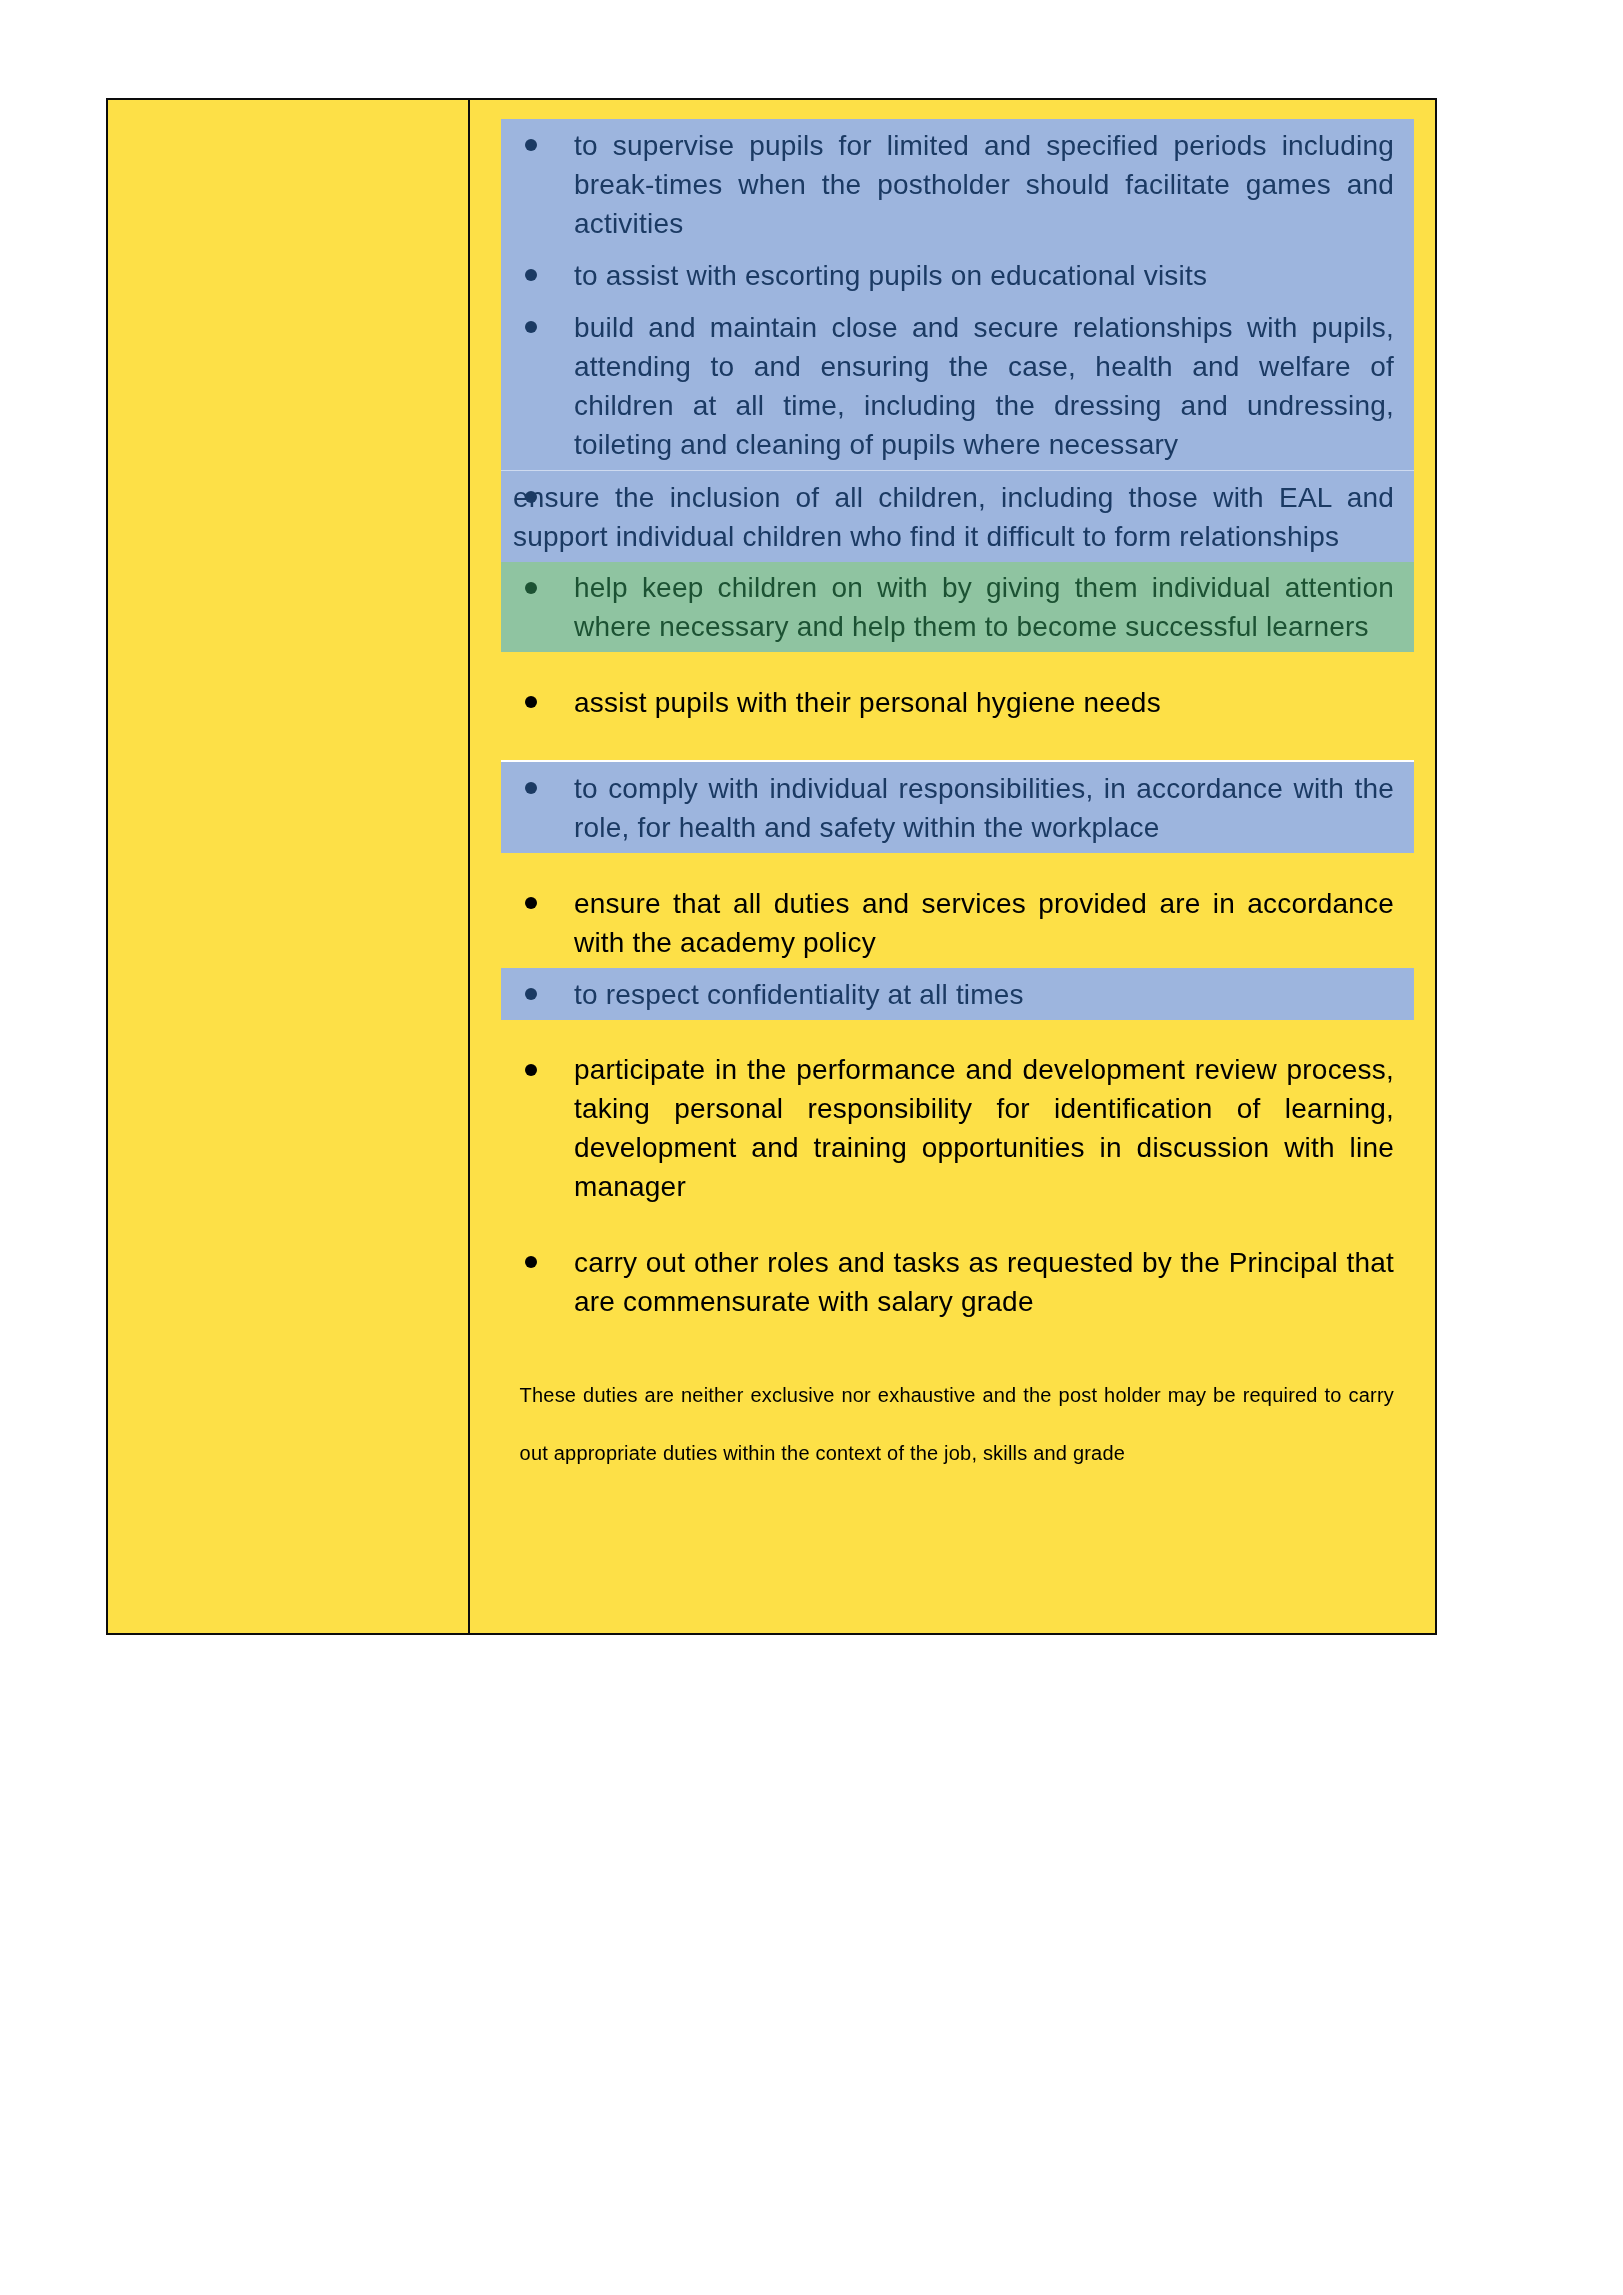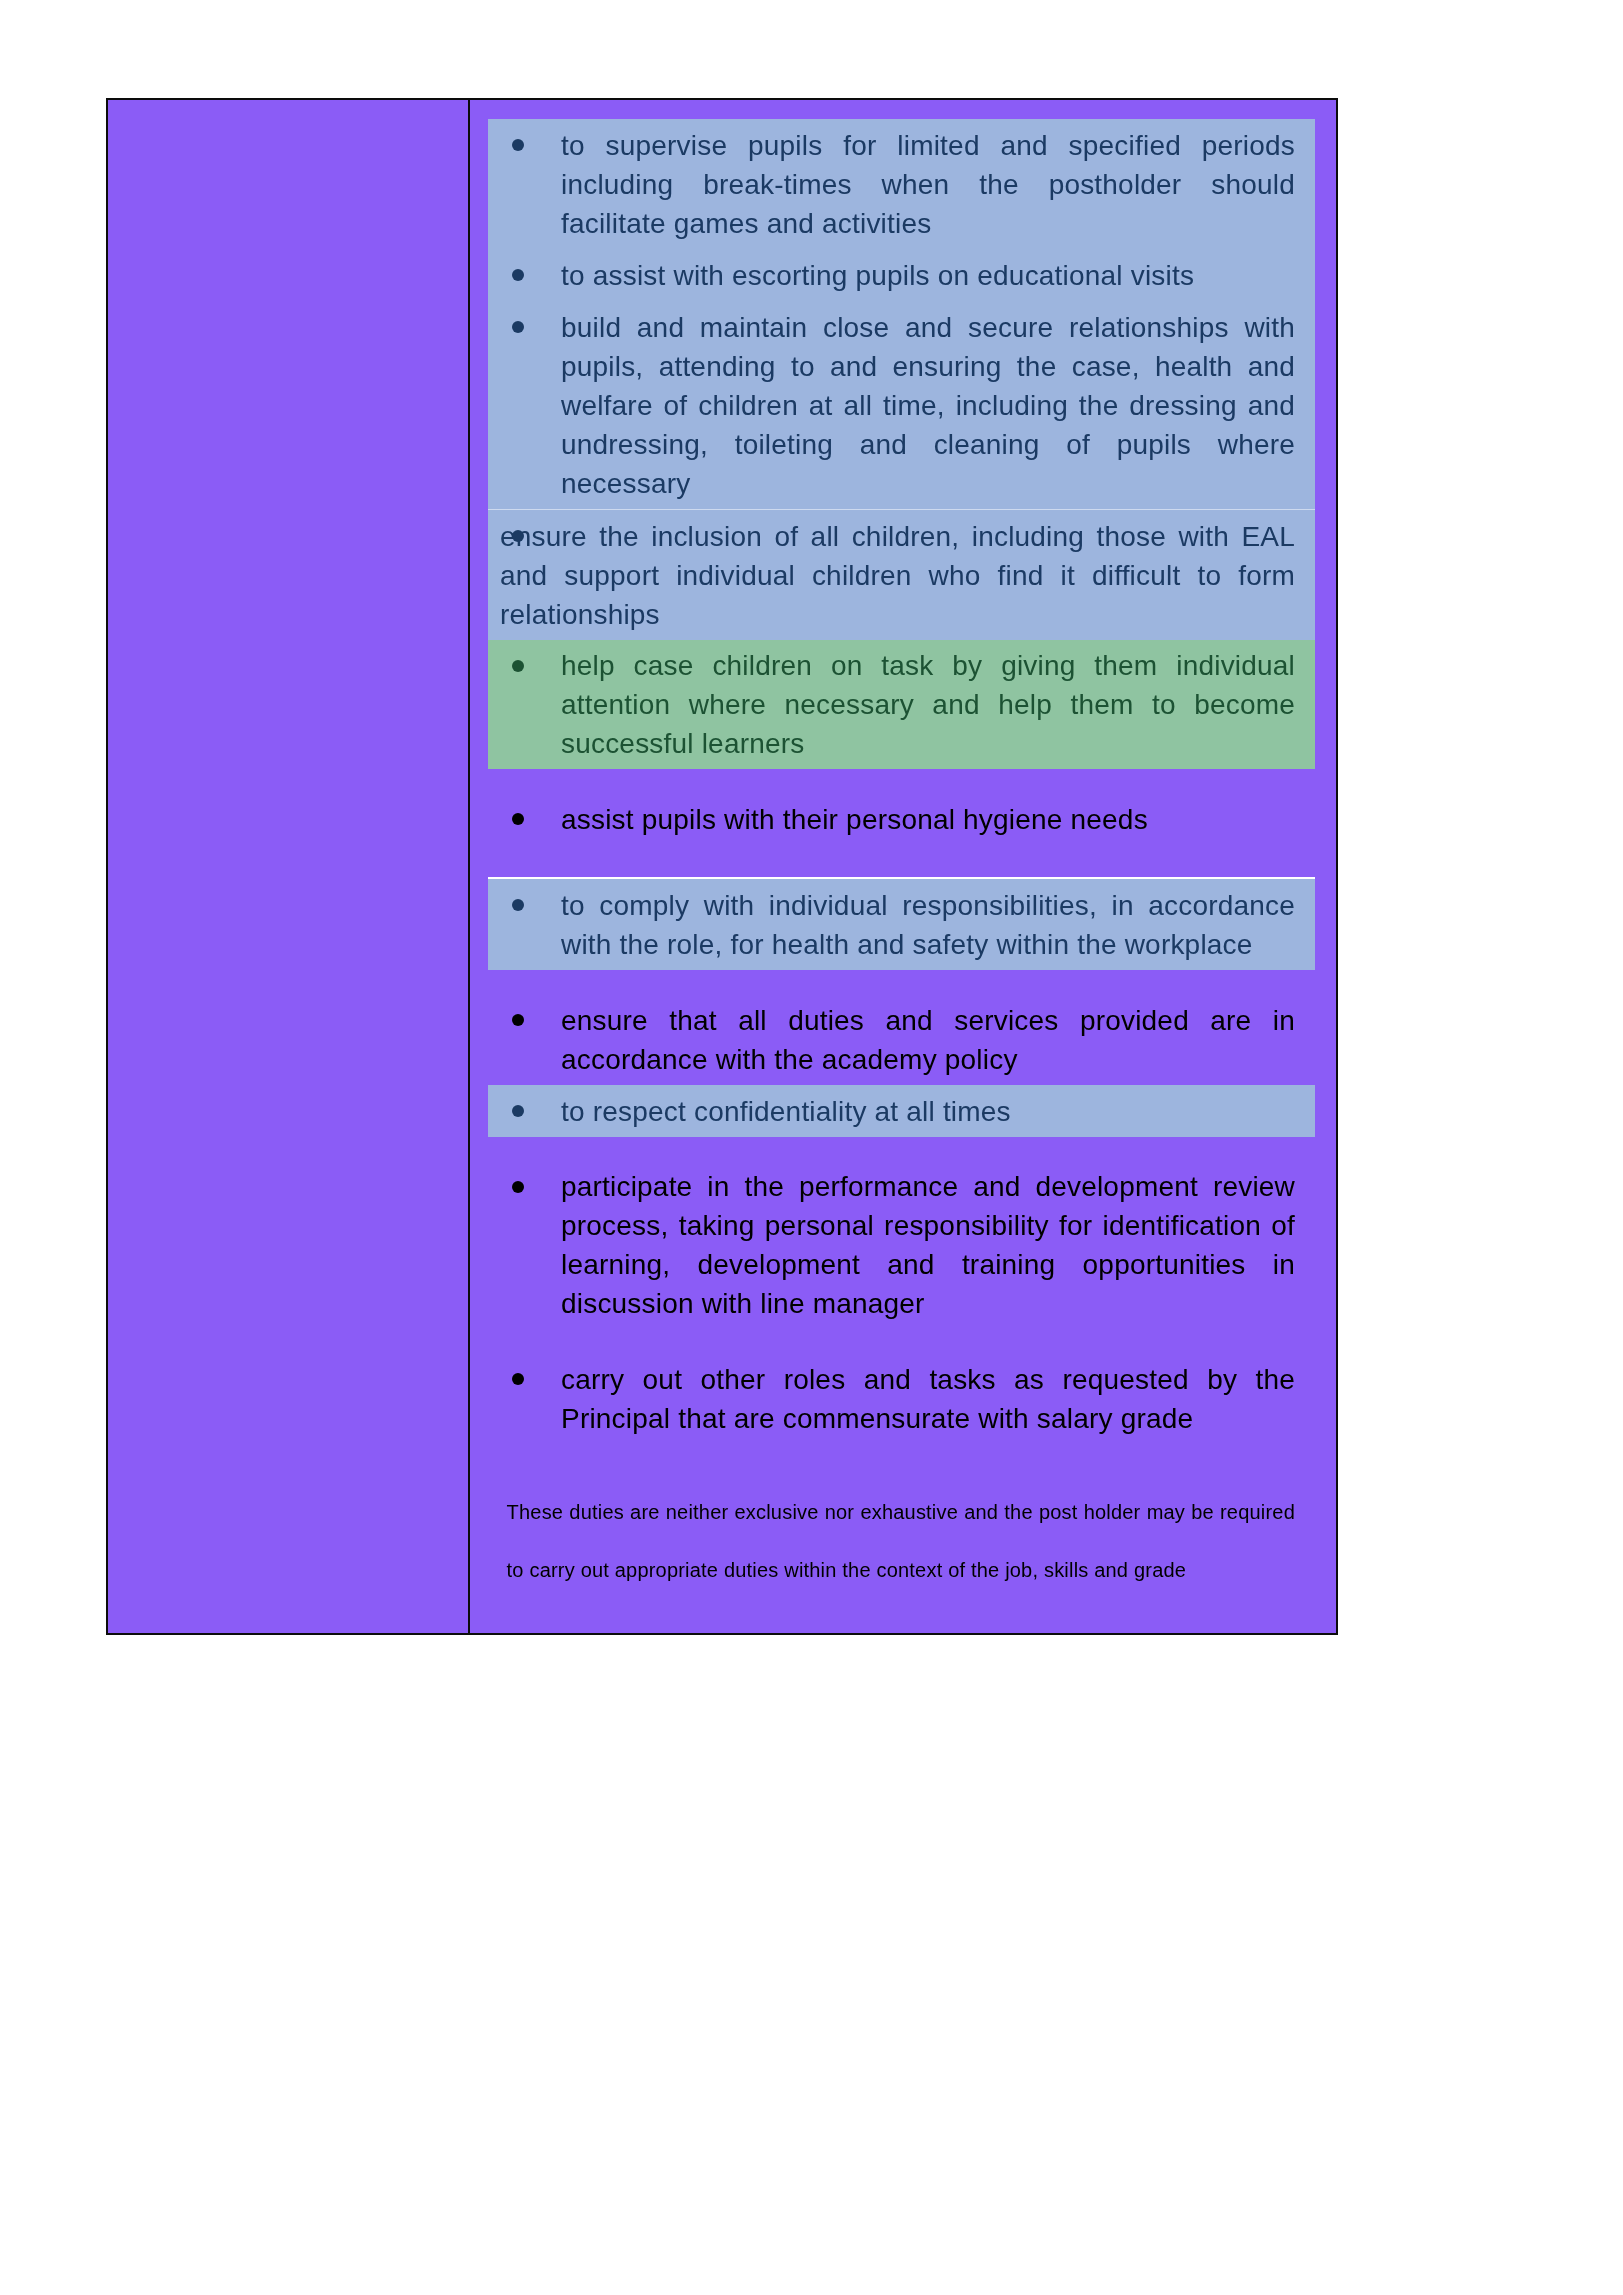--- a/index.html
+++ b/index.html
@@ -10,26 +10,27 @@
   body {
     width: 1623px;
     height: 2295px;
     position: relative;
     font-family: "Liberation Sans", "DejaVu Sans", sans-serif;
   }
   .doc-table {
     position: absolute;
     left: 106px;
     top: 98px;
-    width: 1232px;
+    width: 1331px;
     height: 1537px;
     border: 2.5px solid #0c0c0c;
     box-sizing: border-box;
     display: flex;
-    background: #8b5cf6;
+    background: #fde047;
+    gap: 13px;
   }
   .cell-left {
     width: 362px;
     flex: 0 0 362px;
     border-right: 2.5px solid #0c0c0c;
     box-sizing: border-box;
   }
   .cell-right {
     flex: 1 1 auto;
     box-sizing: border-box;
@@ -83,21 +84,21 @@
     <div class="duty hl-blue">
       <span>to assist with escorting pupils on educational visits</span>
     </div>
     <div class="duty hl-blue">
       <span>build and maintain close and secure relationships with pupils, attending to and ensuring the case, health and welfare of children at all time, including the dressing and undressing, toileting and cleaning of pupils where necessary</span>
     </div>
     <div class="duty hl-blue seam">
       <span>ensure the inclusion of all children, including those with EAL and support individual children who find it difficult to form relationships</span>
     </div>
     <div class="duty hl-green">
-      <span>help case children on task by giving them individual attention where necessary and help them to become successful learners</span>
+      <span>help keep children on with by giving them individual attention where necessary and help them to become successful learners</span>
     </div>
     <div class="duty no-hl">
       <span>assist pupils with their personal hygiene needs</span>
     </div>
     <div class="duty hl-blue gap-top">
       <span>to comply with individual responsibilities, in accordance with the role, for health and safety within the workplace</span>
     </div>
     <div class="duty no-hl">
       <span>ensure that all duties and services provided are in accordance with the academy policy</span>
     </div>

